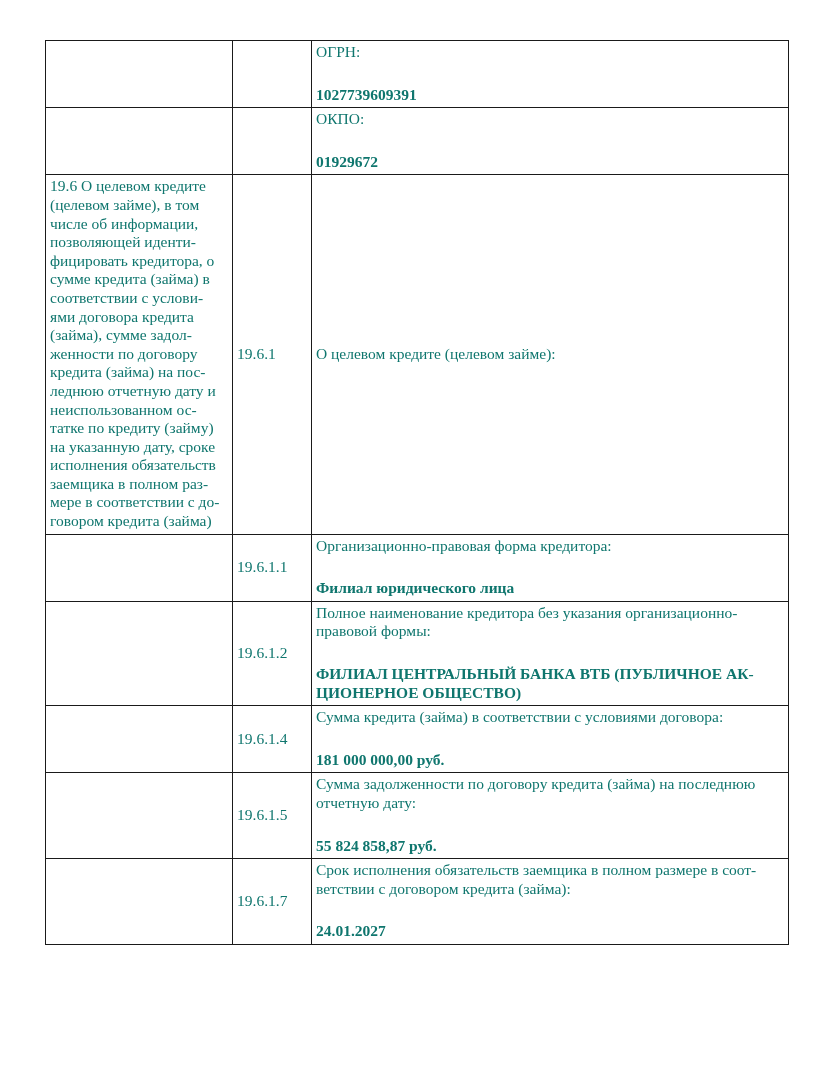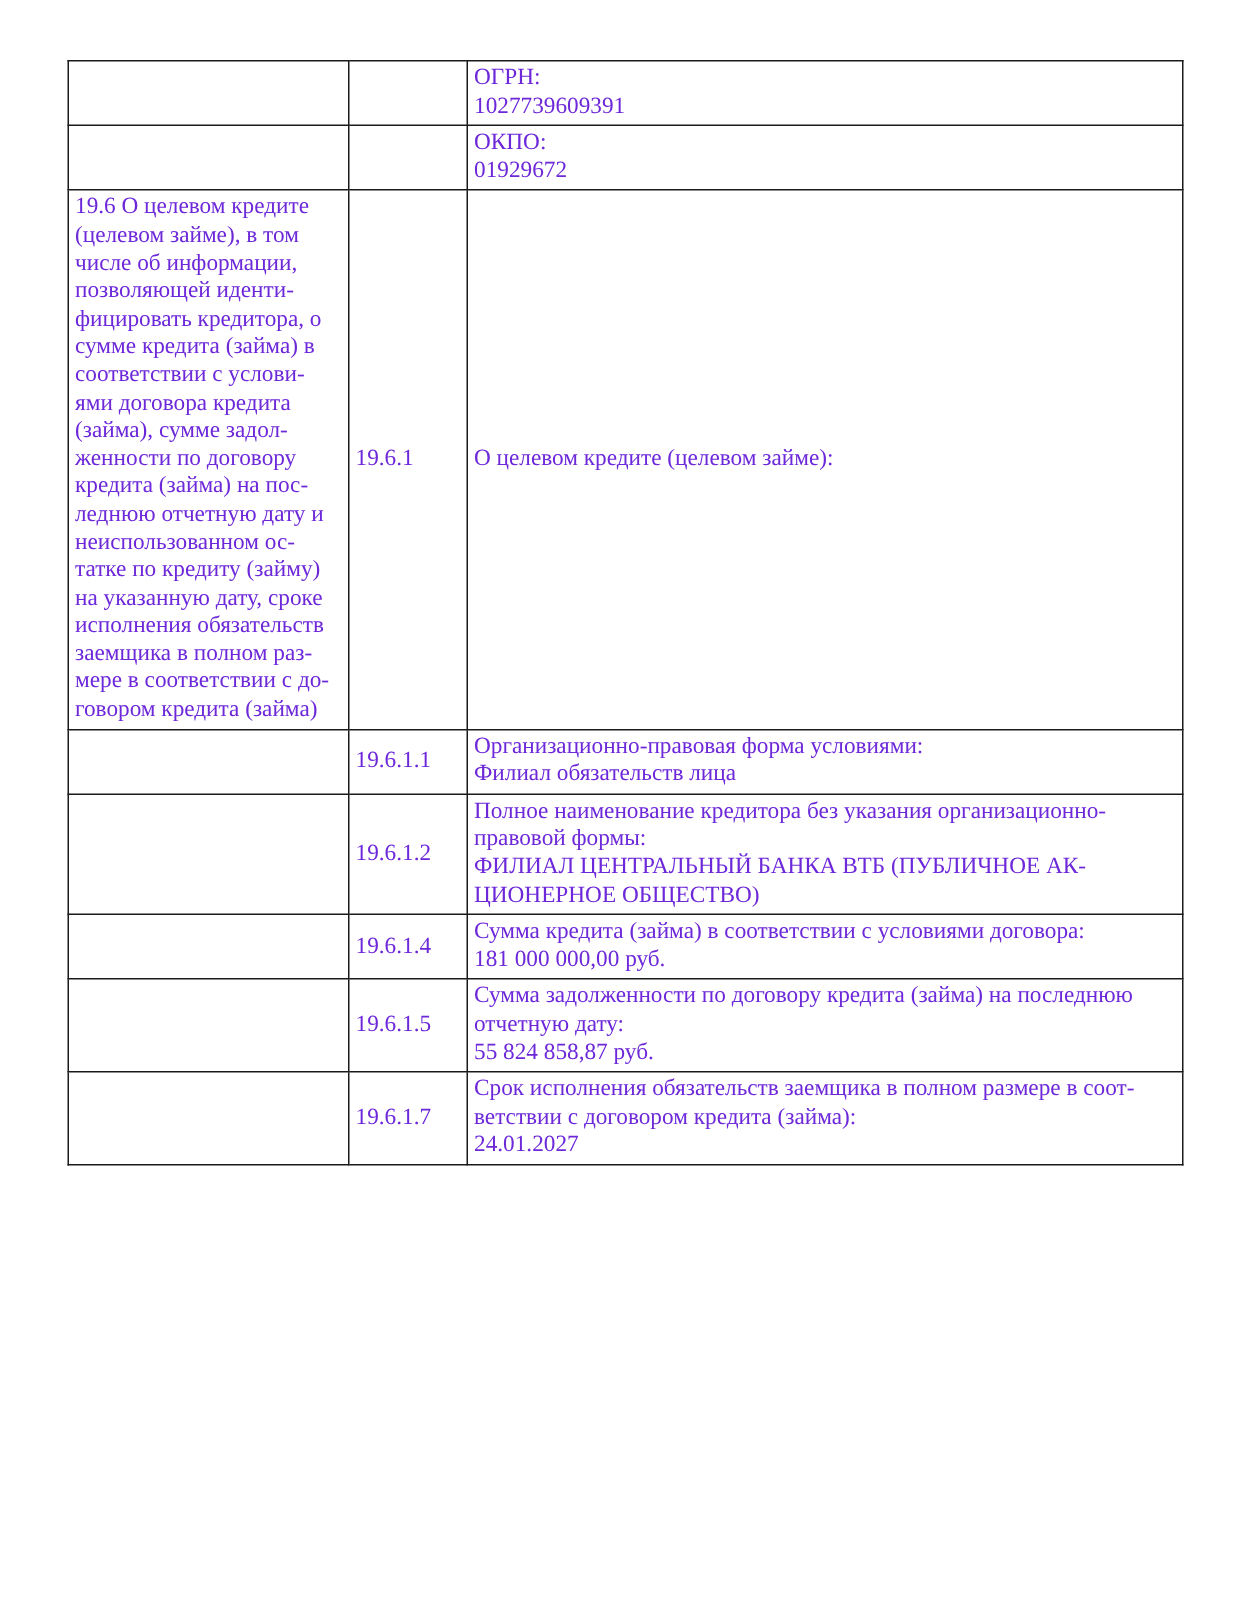--- a/index.html
+++ b/index.html
@@ -6,21 +6,21 @@
     margin: 0;
     padding: 0;
     background: #ffffff;
   }
   .page {
     position: relative;
     width: 835px;
     height: 1080px;
     background: #ffffff;
     font-family: "Liberation Serif", serif;
-    color: #6d28d9;
+    color: #0f766e;
     overflow: hidden;
   }
   table.decl {
     position: absolute;
     left: 45px;
     top: 40px;
     width: 743px;
     border-collapse: collapse;
     table-layout: fixed;
   }
@@ -32,22 +32,23 @@
     line-height: 18.6px;
     overflow: hidden;
   }
   col.c-section { width: 187px; }
   col.c-code    { width: 79px;  }
   col.c-content { width: 477px; }
   .pre {
     white-space: pre-line;
   }
   .val {
-    font-weight: normal;
+    font-weight: bold;
     white-space: pre-line;
+    margin-top: 24px;
   }
   .val:empty { display: none; }
 </style>
 </head>
 <body>
 
 <div class="page">
   <table class="decl">
     <colgroup>
       <col class="c-section">
@@ -93,22 +94,22 @@
 говором кредита (займа)</td>
         <td class="pre">19.6.1</td>
         <td>
             <div class="pre">О целевом кредите (целевом займе):</div>
           </td>
       </tr>
       <tr>
         <td class="pre"></td>
         <td class="pre">19.6.1.1</td>
         <td>
-            <div class="pre">Организационно-правовая форма условиями:</div>
-            <div class="val">Филиал обязательств лица</div>
+            <div class="pre">Организационно-правовая форма кредитора:</div>
+            <div class="val">Филиал юридического лица</div>
           </td>
       </tr>
       <tr>
         <td class="pre"></td>
         <td class="pre">19.6.1.2</td>
         <td>
             <div class="pre">Полное наименование кредитора без указания организационно-
 правовой формы:</div>
             <div class="val">ФИЛИАЛ ЦЕНТРАЛЬНЫЙ БАНКА ВТБ (ПУБЛИЧНОЕ АК-
 ЦИОНЕРНОЕ ОБЩЕСТВО)</div>

